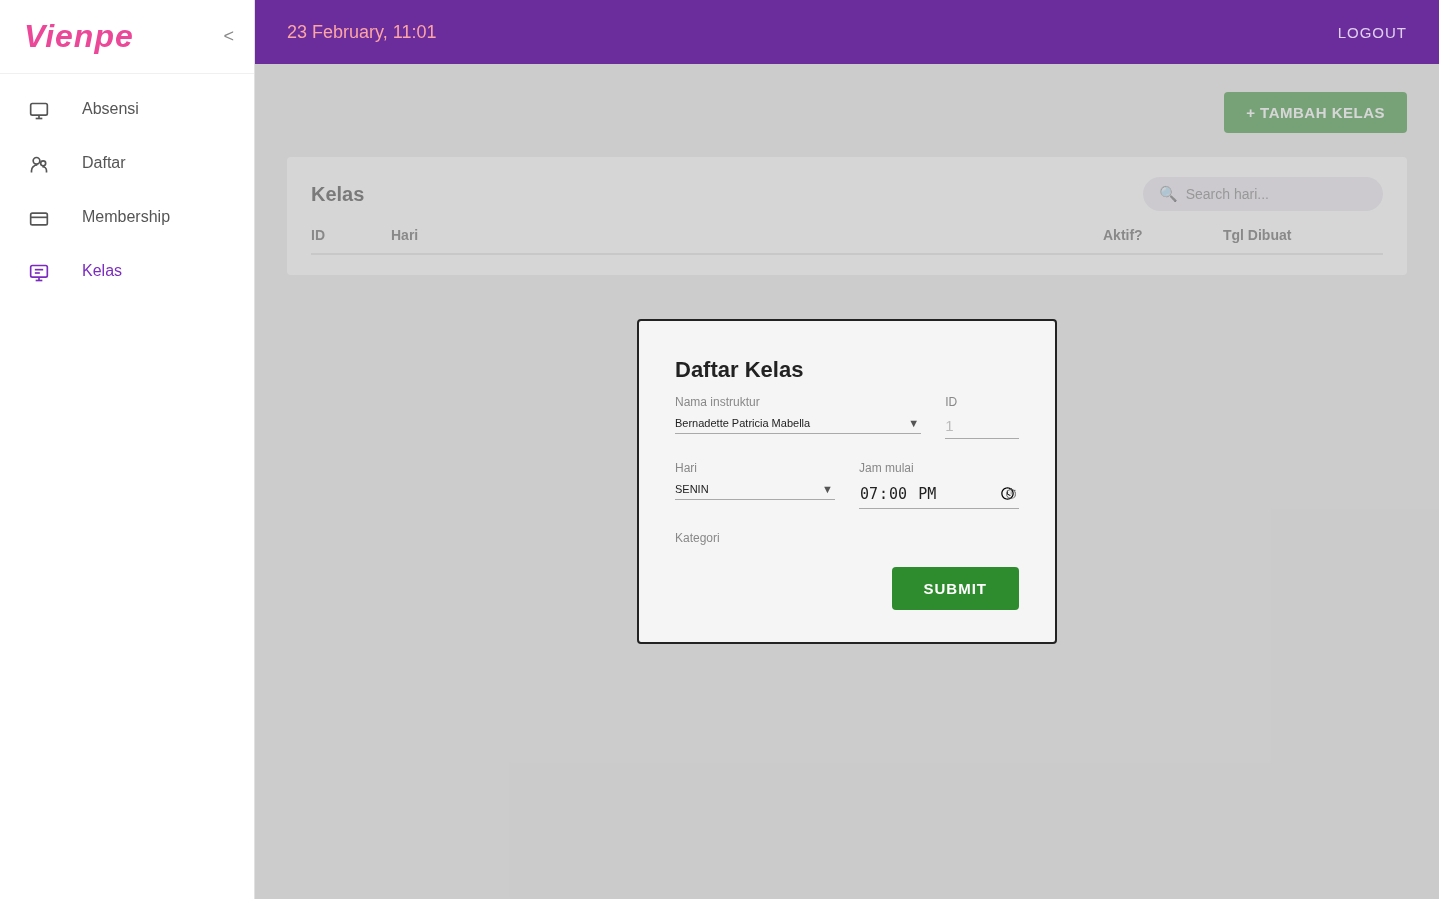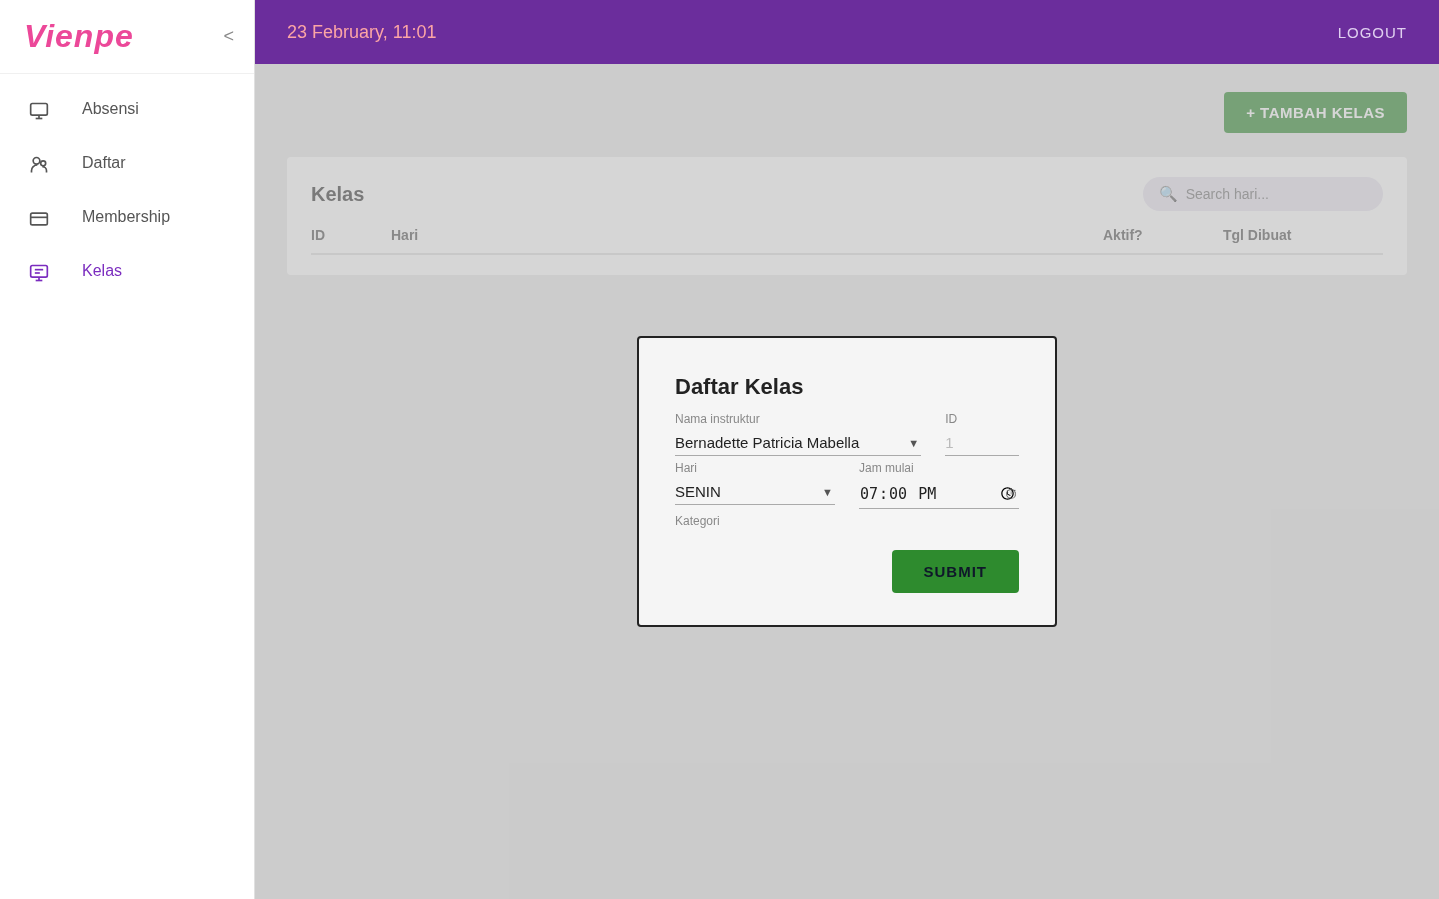--- a/index.html
+++ b/index.html
@@ -196,38 +196,38 @@
       font-weight: 700;
       color: #222;
       margin-bottom: 12px;
     }
     .form-group {
       margin-bottom: 22px;
     }
     .form-row {
       display: flex;
       gap: 24px;
-      margin-bottom: 5px;
+      margin-bottom: 22px;
     }
     .form-row .form-group {
       margin-bottom: 0;
       flex: 1;
     }
     .form-label {
       font-size: 12px;
       color: #888;
       margin-bottom: 4px;
       display: block;
     }
     .form-select {
       width: 100%;
       background: transparent;
       border: none;
       border-bottom: 1px solid #aaa;
-      font-size: 15px;
+      font-size: 11px;
       color: #222;
       padding: 4px 0;
       outline: none;
       cursor: pointer;
       appearance: none;
       -webkit-appearance: none;
     }
     .select-wrapper {
       position: relative;
     }
@@ -268,21 +268,21 @@
       color: #555;
       pointer-events: none;
     }
     .modal-actions {
       display: flex;
       justify-content: flex-end;
       margin-top: 8px;
     }
     .btn-submit {
       background: #2e8b2e;
-      color: #0f172a;
+      color: #ffffff;
       border: none;
       border-radius: 4px;
       padding: 13px 32px;
       font-size: 15px;
       font-weight: bold;
       cursor: pointer;
       letter-spacing: 1px;
     }
 
     

